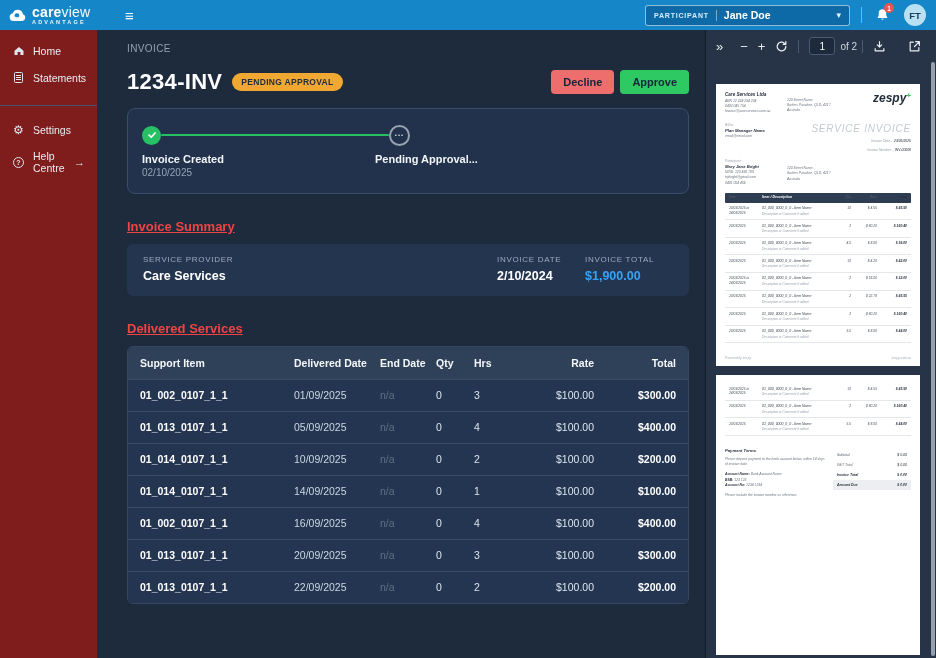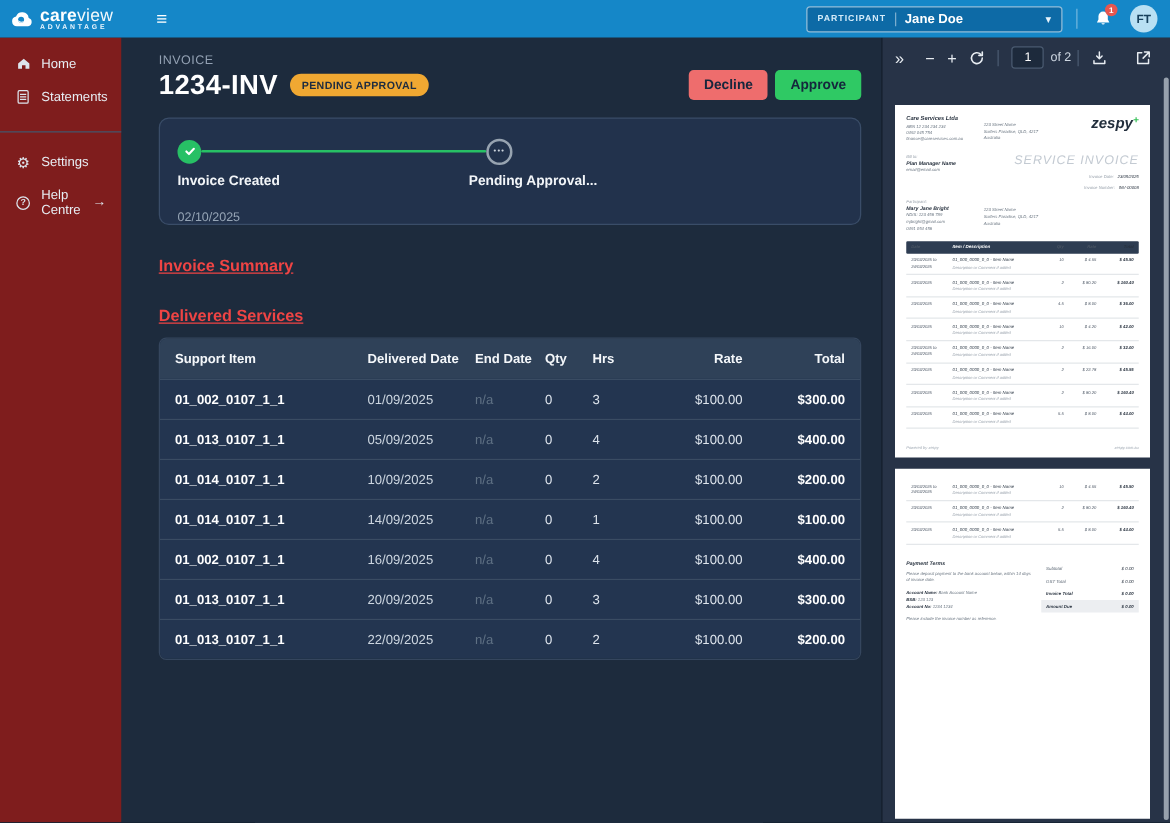--- a/index.html
+++ b/index.html
@@ -46,21 +46,21 @@
   .doc-ic { position:relative; width:9px; height:11px; border:1.2px solid #dde5ed; border-radius:1.5px;
             font-size:6px; font-weight:bold; display:flex; align-items:center; justify-content:center; color:#dde5ed; }
   .doc-ic .lines { width:5px; }
   .doc-ic .lines i { display:block; height:1px; background:#dde5ed; margin:1.1px 0; }
   .help-ic { width:11px; height:11px; border:1.2px solid #dde5ed; border-radius:50%;
              font-size:7px; font-weight:bold; display:flex; align-items:center; justify-content:center; color:#dde5ed; }
 
   
   .main { position:absolute; top:30px; left:117px; width:588px; bottom:0; padding:13px 16px 0 10px; overflow:hidden; }
   .eyebrow { font-size:10px; color:#93a1b3; letter-spacing:.4px; }
-  .title-row { display:flex; align-items:center; margin-top:1px; }
+  .title-row { display:flex; align-items:center; margin-top:15px; }
   .inv-title { font-size:22px; font-weight:bold; color:#fff; letter-spacing:.3px; }
   .status-badge { margin-left:10px; background:#f0a832; color:#1e2c40; font-size:8.5px; font-weight:bold;
                   letter-spacing:.3px; padding:4px 9px; border-radius:10px; }
   .title-btns { margin-left:auto; display:flex; gap:6px; }
   .btn { border:none; border-radius:4px; font-family:inherit; font-size:11px; font-weight:bold;
          color:#15263c; padding:6px 12px; cursor:pointer; }
   .btn-decline { background:#ee6d6d; }
   .btn-approve { background:#2fc964; }
 
   .stepper-card { position:relative; margin-top:13px; height:86px; background:#22324c;
@@ -68,21 +68,21 @@
   .step-track { position:absolute; left:14px; top:15px; right:14px; height:22px; display:flex; align-items:center; }
   .chk { width:19px; height:19px; border-radius:50%; background:#27c065; display:flex;
          align-items:center; justify-content:center; flex:none; }
   .chk svg { width:10px; height:10px; }
   .step-line { width:228px; height:2.5px; background:#27c065; border-radius:2px; }
   .dots-circle { width:21px; height:21px; border-radius:50%; border:2px solid #97a3b0; color:#cdd5dd;
                  display:flex; align-items:center; justify-content:center; font-size:6px; letter-spacing:1px; flex:none; }
   .step-lab1 { position:absolute; left:14px; top:44px; }
   .step-lab2 { position:absolute; left:247px; top:44px; }
   .step-name { font-size:11px; font-weight:bold; color:#f2f5f8; }
-  .step-date { font-size:10px; color:#96a5b6; margin-top:18px; }
+  .step-date { font-size:10px; color:#96a5b6; margin-top:2px; }
 
   .section-h { font-size:13px; font-weight:bold; color:#ef4444; margin-top:25px;text-decoration:underline; }
   .summary-card { margin-top:10px; background:#243550; border-radius:6px; padding:12px 16px 13px;
                   display:flex; align-items:flex-start; }
   .sum-block { line-height:1; }
   .sum-label { font-size:8px; letter-spacing:.7px; color:#9cabbc; }
   .sum-value { font-size:12.5px; font-weight:bold; color:#fff; margin-top:6px; }
   .sum-provider { flex:1; }
   .sum-date { width:88px; }
   .sum-total { width:88px; }
@@ -256,20 +256,34 @@
       <div class="step-lab1">
         <div class="step-name">Invoice Created</div>
         <div class="step-date">02/10/2025</div>
       </div>
       <div class="step-lab2">
         <div class="step-name">Pending Approval...</div>
       </div>
     </div>
 
     <div class="section-h">Invoice Summary</div>
+    <div class="summary-card">
+      <div class="sum-block sum-provider">
+        <div class="sum-label">SERVICE PROVIDER</div>
+        <div class="sum-value">Care Services</div>
+      </div>
+      <div class="sum-block sum-date">
+        <div class="sum-label">INVOICE DATE</div>
+        <div class="sum-value">2/10/2024</div>
+      </div>
+      <div class="sum-block sum-total">
+        <div class="sum-label">INVOICE TOTAL</div>
+        <div class="sum-value">$1,900.00</div>
+      </div>
+    </div>
 
     <div class="section-h">Delivered Services</div>
     <div class="svc-table">
       <div class="svc-head">
         <div>Support Item</div>
         <div>Delivered Date</div>
         <div>End Date</div>
         <div>Qty</div>
         <div>Hrs</div>
         <div class="cr">Rate</div>

